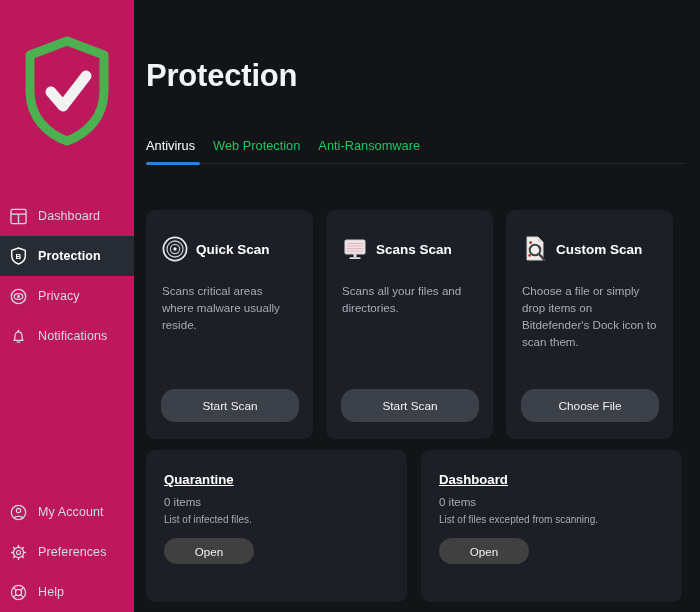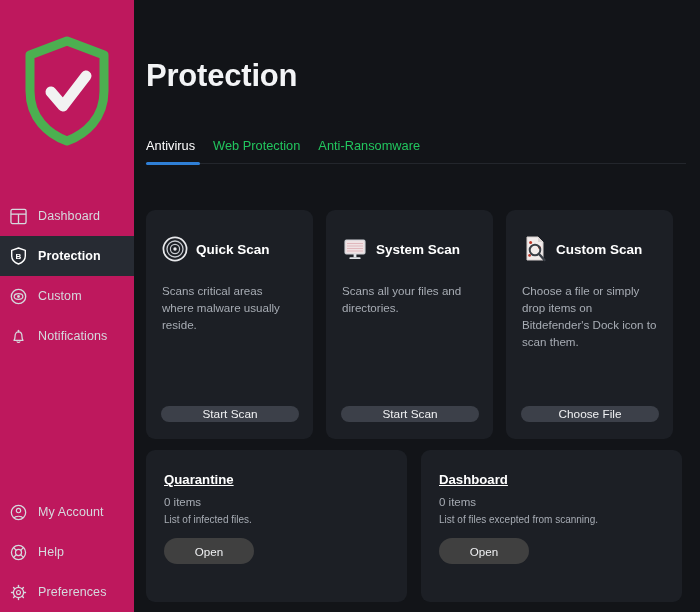--- a/index.html
+++ b/index.html
@@ -145,21 +145,21 @@
     margin-top: 16px;
     font-size: 11.6px;
     line-height: 17px;
     color: #a7acb4;
   }
   .card-btn {
     position: absolute;
     left: 15px;
     bottom: 17px;
     width: 138px;
-    height: 16px;
+    height: 33px;
     border-radius: 14px;
     background: #3c4049;
     color: #f0f1f3;
     font-size: 11.8px;
     display: flex;
     align-items: center;
     justify-content: center;
     cursor: pointer;
     border: none;
     font-family: "Liberation Sans", sans-serif;
@@ -252,21 +252,21 @@
       </div>
 
       <div class="nav-item">
         <span class="nav-icon">
           <svg width="17" height="17" viewBox="0 0 18 18">
             <circle cx="9" cy="9" r="7.6" fill="none" stroke="#d6d9de" stroke-width="1.4"></circle>
             <ellipse cx="9" cy="9" rx="4.6" ry="3" fill="none" stroke="#d6d9de" stroke-width="1.3"></ellipse>
             <circle cx="9" cy="9" r="1.5" fill="#d6d9de"></circle>
           </svg>
         </span>
-        <span class="nav-label">Custom</span>
+        <span class="nav-label">Privacy</span>
       </div>
 
       <div class="nav-item">
         <span class="nav-icon">
           <svg width="17" height="17" viewBox="0 0 18 18">
             <path d="M4.2 13 C4.2 13 5.3 11.6 5.3 9.2 C5.3 6 6.9 4.2 9 4.2 C11.1 4.2 12.7 6 12.7 9.2 C12.7 11.6 13.8 13 13.8 13 Z" fill="none" stroke="#d6d9de" stroke-width="1.35" stroke-linejoin="round"></path>
             <line x1="9" y1="2.4" x2="9" y2="4.2" stroke="#d6d9de" stroke-width="1.35" stroke-linecap="round"></line>
             <path d="M7.5 14.6 C7.9 15.4 10.1 15.4 10.5 14.6" fill="none" stroke="#d6d9de" stroke-width="1.2" stroke-linecap="round"></path>
           </svg>
         </span>
@@ -279,56 +279,56 @@
 
       <div class="nav-item">
         <span class="nav-icon">
           <svg width="17" height="17" viewBox="0 0 18 18">
             <circle cx="9" cy="9" r="7.6" fill="none" stroke="#d6d9de" stroke-width="1.35"></circle>
             <circle cx="9" cy="7" r="2.3" fill="none" stroke="#d6d9de" stroke-width="1.25"></circle>
             <path d="M4.4 15 C5.3 12.3 12.7 12.3 13.6 15" fill="none" stroke="#d6d9de" stroke-width="1.25"></path>
           </svg>
         </span>
         <span class="nav-label">My Account</span>
-      </div>
-
-      <div class="nav-item">
-        <span class="nav-icon">
-          <svg width="17" height="17" viewBox="0 0 18 18">
-            <circle cx="9" cy="9" r="7.5" fill="none" stroke="#d6d9de" stroke-width="1.35"></circle>
-            <circle cx="9" cy="9" r="3.2" fill="none" stroke="#d6d9de" stroke-width="1.3"></circle>
-            <g stroke="#d6d9de" stroke-width="1.3">
-              <line x1="3.7" y1="3.7" x2="6.7" y2="6.7"></line>
-              <line x1="11.3" y1="11.3" x2="14.3" y2="14.3"></line>
-              <line x1="14.3" y1="3.7" x2="11.3" y2="6.7"></line>
-              <line x1="6.7" y1="11.3" x2="3.7" y2="14.3"></line>
-            </g>
-          </svg>
-        </span>
-        <span class="nav-label">Help</span>
       </div>
 
       <div class="nav-item">
         <span class="nav-icon">
           <svg width="17" height="17" viewBox="0 0 18 18">
             <circle cx="9" cy="9" r="5.4" fill="none" stroke="#d6d9de" stroke-width="1.35"></circle>
             <circle cx="9" cy="9" r="2.1" fill="none" stroke="#d6d9de" stroke-width="1.2"></circle>
             <g stroke="#d6d9de" stroke-width="1.5" stroke-linecap="round">
               <line x1="9" y1="1.6" x2="9" y2="3.4"></line>
               <line x1="9" y1="14.6" x2="9" y2="16.4"></line>
               <line x1="1.6" y1="9" x2="3.4" y2="9"></line>
               <line x1="14.6" y1="9" x2="16.4" y2="9"></line>
               <line x1="3.8" y1="3.8" x2="5" y2="5"></line>
               <line x1="13" y1="13" x2="14.2" y2="14.2"></line>
               <line x1="14.2" y1="3.8" x2="13" y2="5"></line>
               <line x1="5" y1="13" x2="3.8" y2="14.2"></line>
             </g>
           </svg>
         </span>
         <span class="nav-label">Preferences</span>
+      </div>
+
+      <div class="nav-item">
+        <span class="nav-icon">
+          <svg width="17" height="17" viewBox="0 0 18 18">
+            <circle cx="9" cy="9" r="7.5" fill="none" stroke="#d6d9de" stroke-width="1.35"></circle>
+            <circle cx="9" cy="9" r="3.2" fill="none" stroke="#d6d9de" stroke-width="1.3"></circle>
+            <g stroke="#d6d9de" stroke-width="1.3">
+              <line x1="3.7" y1="3.7" x2="6.7" y2="6.7"></line>
+              <line x1="11.3" y1="11.3" x2="14.3" y2="14.3"></line>
+              <line x1="14.3" y1="3.7" x2="11.3" y2="6.7"></line>
+              <line x1="6.7" y1="11.3" x2="3.7" y2="14.3"></line>
+            </g>
+          </svg>
+        </span>
+        <span class="nav-label">Help</span>
       </div>
 
     </div>
   </div>
 
   <div id="main">
 
     <div id="page-title">Protection</div>
 
     <div id="tabs">
@@ -368,21 +368,21 @@
               <g stroke="#e0b7bd" stroke-width="1">
                 <line x1="5" y1="7.5" x2="21" y2="7.5"></line>
                 <line x1="5" y1="10" x2="21" y2="10"></line>
                 <line x1="5" y1="12.5" x2="21" y2="12.5"></line>
                 <line x1="5" y1="15" x2="21" y2="15"></line>
               </g>
               <rect x="11.6" y="18" width="2.8" height="3.4" fill="#dfe2e7"></rect>
               <rect x="7.4" y="21.2" width="11.2" height="1.9" rx=".9" fill="#dfe2e7"></rect>
             </svg>
           </span>
-          <span class="card-title">System Scan</span>
+          <span class="card-title">Scans Scan</span>
         </div>
         <div class="card-desc">Scans all your files and directories.</div>
         <button class="card-btn">Start Scan</button>
       </div>
 
       <div class="scan-card">
         <div class="card-head">
           <span class="card-icon">
             <svg width="26" height="28" viewBox="0 0 26 28">
               <path d="M5 2 L16 2 L21 7 L21 25 L5 25 Z" fill="#f2eceb" stroke="#d6d0cf" stroke-width="1"></path>

